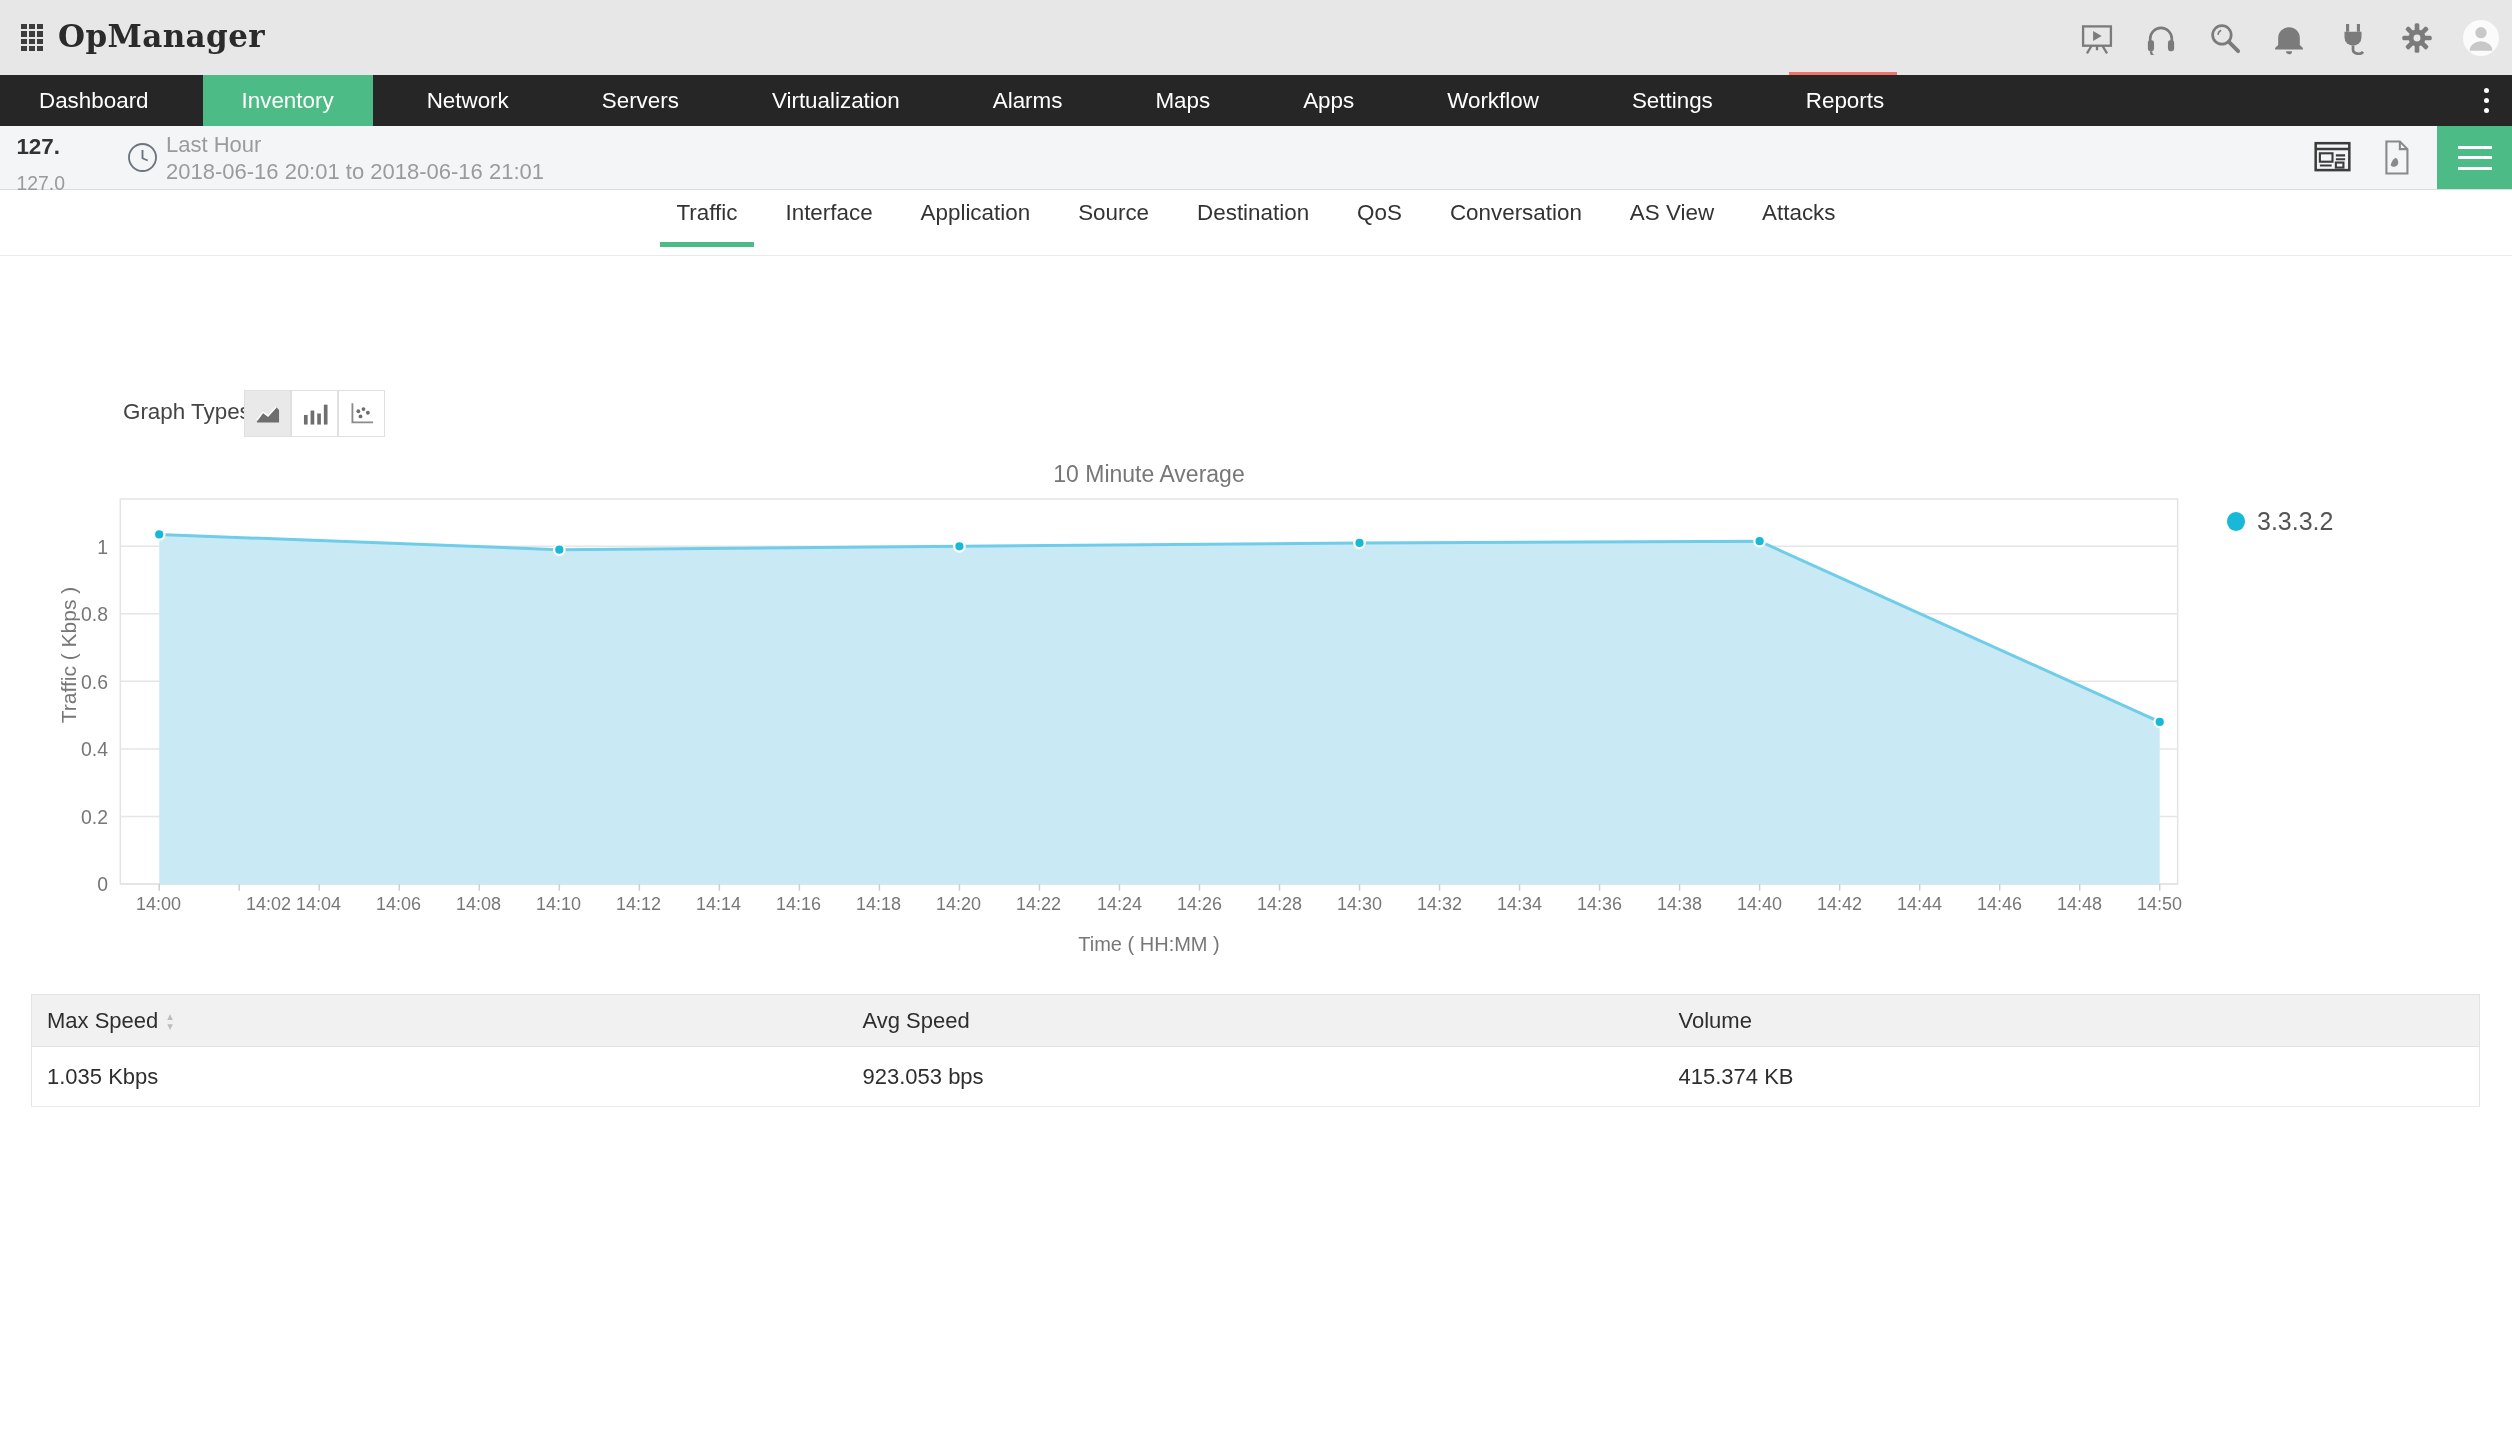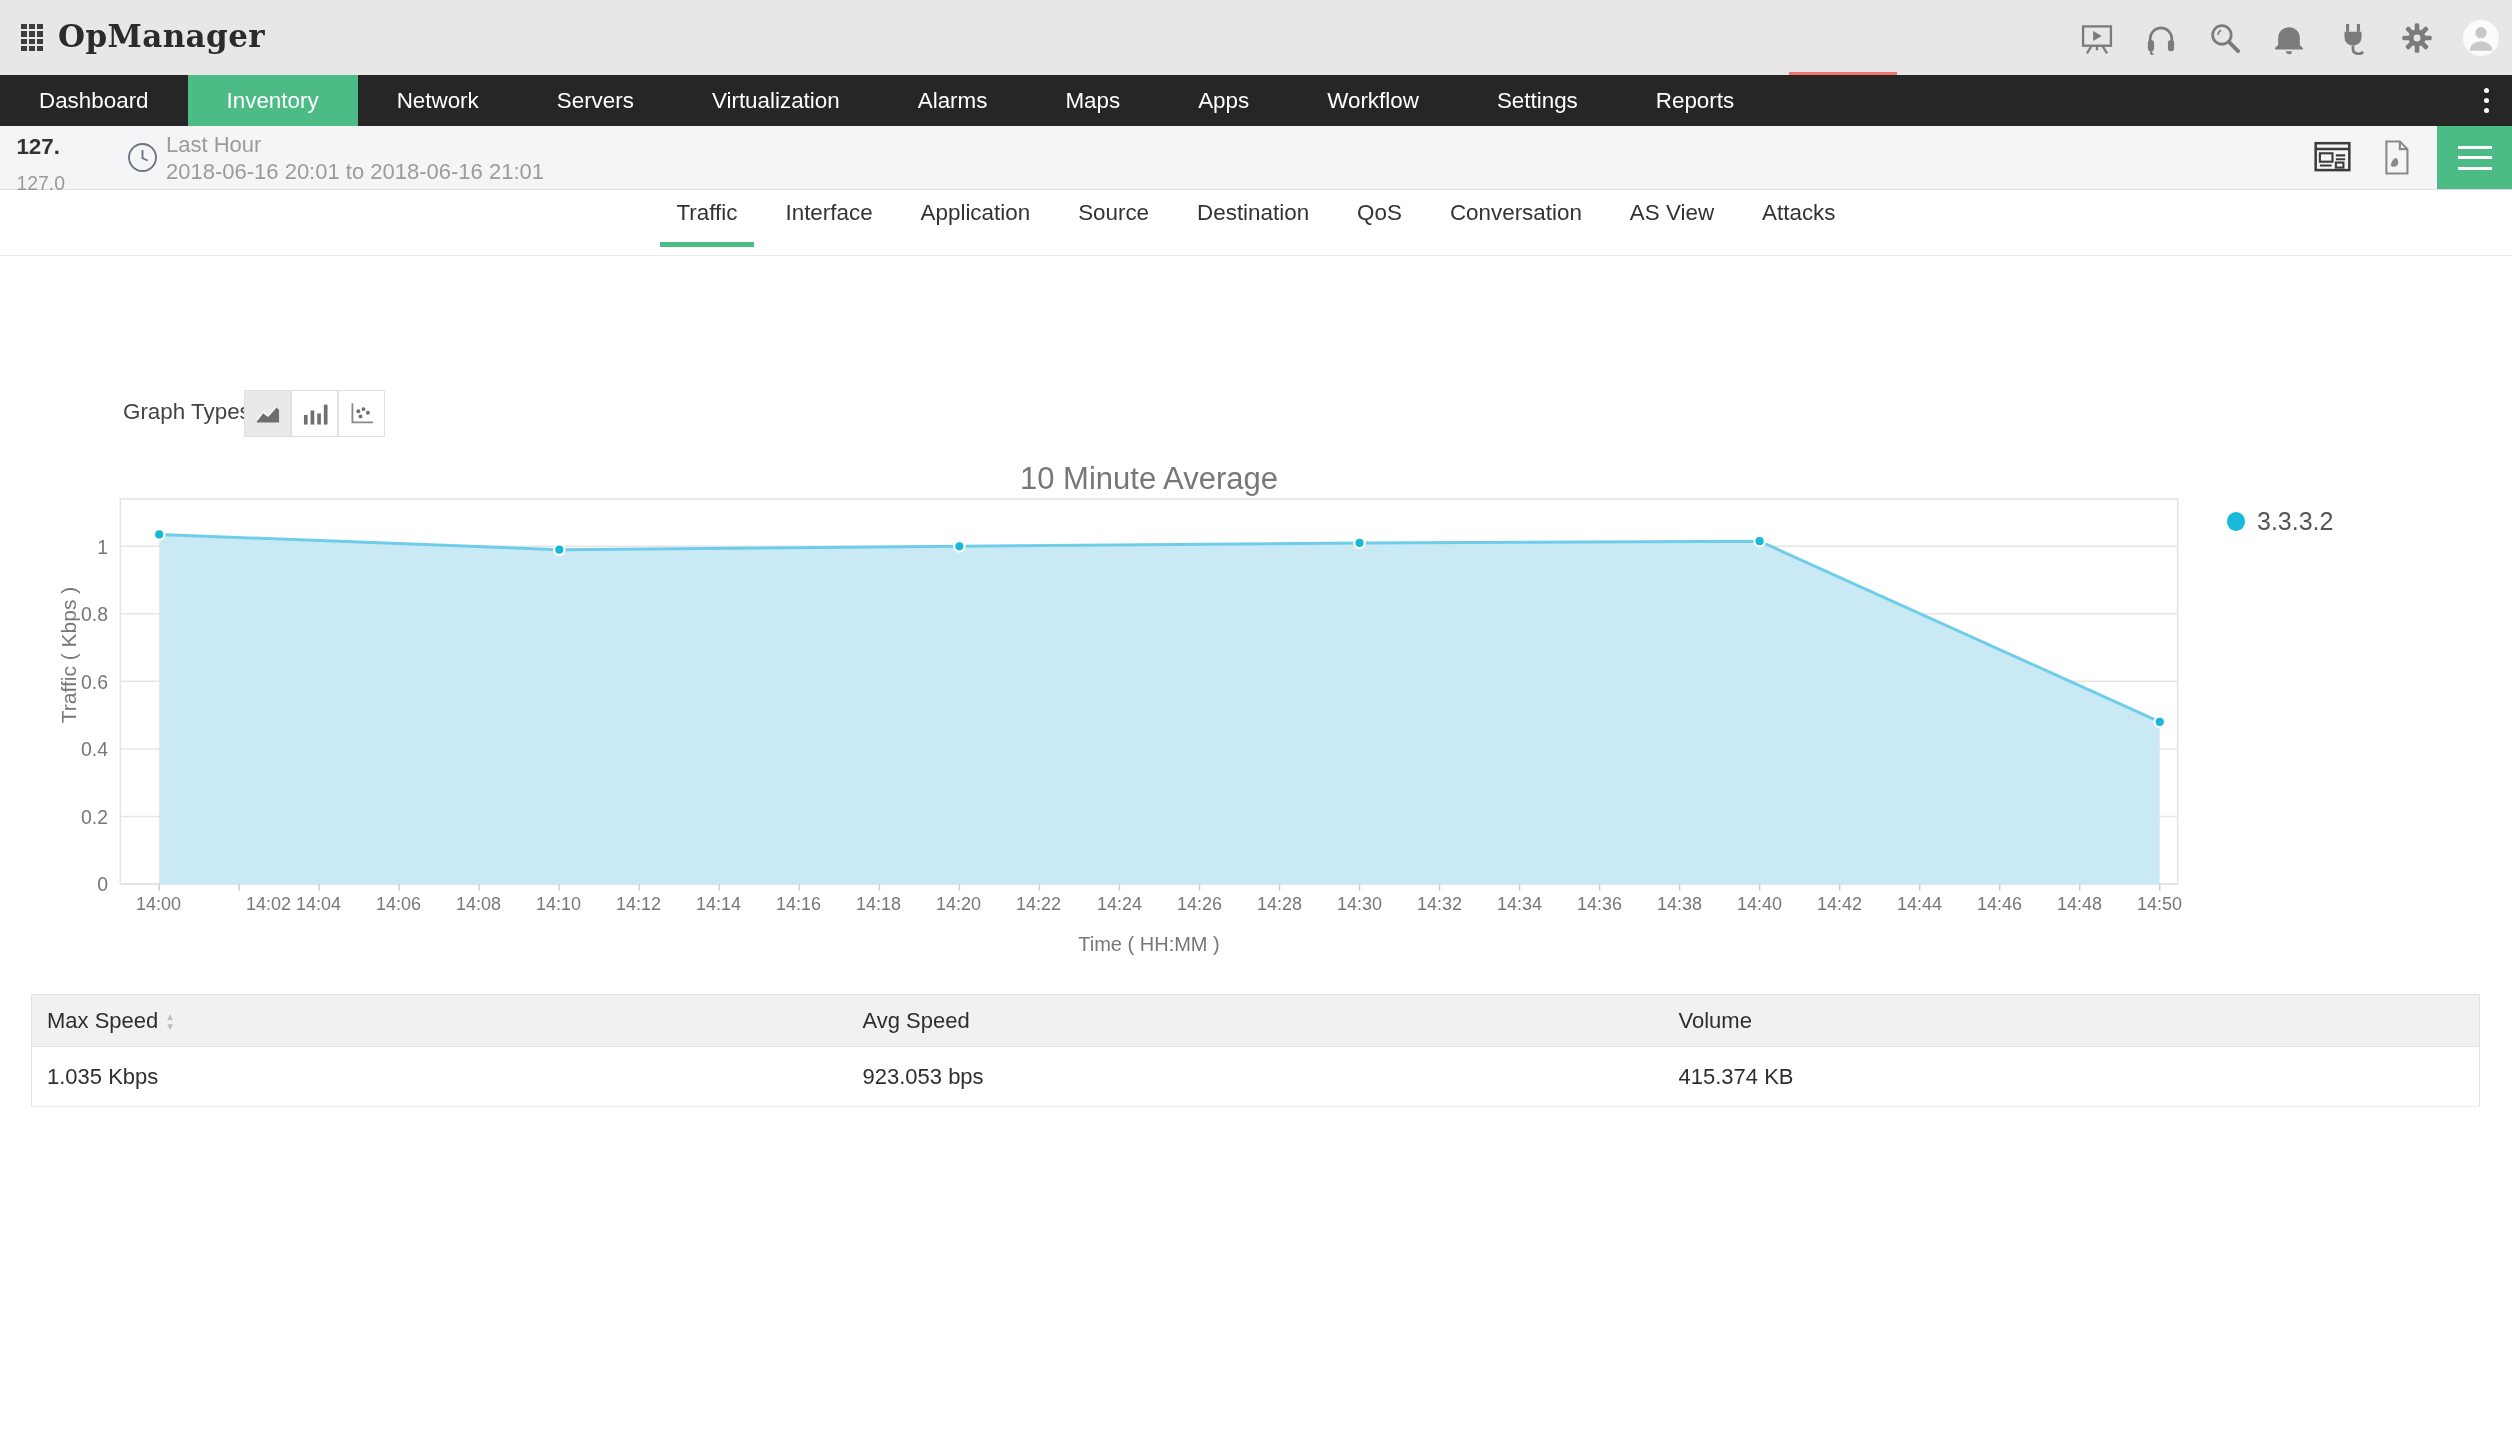--- a/index.html
+++ b/index.html
@@ -45,21 +45,21 @@
   .panel-icons{position:absolute;right:16.4px;top:0;height:60px;display:flex;align-items:center;gap:19.4px;}
   .panel-icons .hico{width:37px;height:37px;display:flex;align-items:center;justify-content:center;cursor:pointer;}
 
   
   .gt-label{position:absolute;left:123px;top:399px;font-size:22.4px;color:#444;}
   .gt-buttons{position:absolute;left:244px;top:390px;display:flex;}
   .gt-btn{width:45px;height:45px;background:#fff;border:0.7px solid #e0e0e0;display:flex;align-items:center;justify-content:center;cursor:pointer;}
   .gt-btn.selected{background:#e9e9e9;border-color:#e0e0e0;}
 
   
-  .chart-title{position:absolute;left:120px;top:461px;width:2058px;text-align:center;font-size:31px;color:#777;}
+  .chart-title{position:absolute;left:120px;top:461px;width:2058px;text-align:center;font-size:23px;color:#777;}
   .plot{position:absolute;left:120px;top:499px;width:2058px;height:385px;}
   .plot svg{overflow:visible;display:block;}
   .ylab{position:absolute;width:52px;text-align:right;font-size:19.4px;color:#777;}
   .xlab{position:absolute;width:75px;text-align:center;font-size:18px;color:#777;top:894px;}
   .y-axis-title{position:absolute;left:-21px;top:643px;font-size:21px;color:#777;transform:rotate(-90deg);transform-origin:center;width:179px;text-align:center;}
   .x-axis-title{position:absolute;left:120px;top:933px;width:2058px;text-align:center;font-size:20px;color:#777;}
   .legend{position:absolute;left:2227px;top:507px;display:flex;align-items:center;gap:12px;}
   .legend-dot{width:18px;height:19.4px;border-radius:50%;}
   .legend-label{font-size:25px;color:#555;}
 
@@ -142,21 +142,21 @@
         <svg width="42" height="42" viewBox="0 0 54 54">
           <circle cx="27" cy="27" r="27" fill="#fbfbfb"></circle>
           <circle cx="27" cy="19" r="8.5" fill="#c8c8c8"></circle>
           <path d="M10,46 a17,14 0 0 1 34,0 z" fill="#c8c8c8"></path>
         </svg>
       </span>
     </div>
     <div class="loader-bar" style="background: rgb(240, 115, 107);"></div>
   </div>
 
-  <div class="nav-bar" style="background: rgb(38, 38, 38);">
+  <div class="nav-bar" style="background: rgb(38, 38, 38); gap: 15px;">
       <div class="nav-item">Dashboard</div>
       <div class="nav-item active" style="background: rgb(76, 187, 133);">Inventory</div>
       <div class="nav-item">Network</div>
       <div class="nav-item">Servers</div>
       <div class="nav-item">Virtualization</div>
       <div class="nav-item">Alarms</div>
       <div class="nav-item">Maps</div>
       <div class="nav-item">Apps</div>
       <div class="nav-item">Workflow</div>
       <div class="nav-item">Settings</div>

